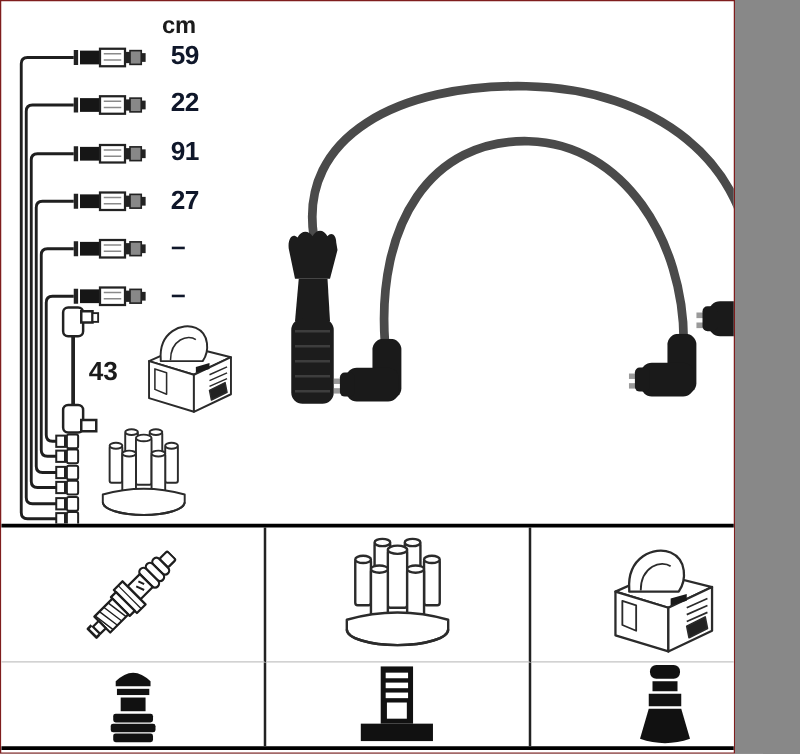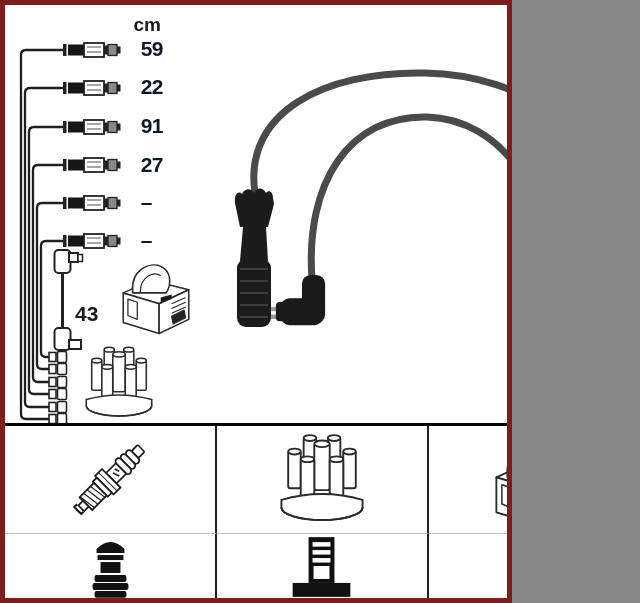--- a/index.html
+++ b/index.html
@@ -1,20 +1,20 @@
 <!DOCTYPE html>
 <html><head>
 <meta charset="utf-8">
 <style>
   html,body{margin:0;padding:0;background:#888;}
   .stage{
     position:relative;
-    width:512px;height:603px;
+    width:588px;height:603px;
     background:#fff;
-    border:5px solid #7f1d1d;
+    border:1px solid #7f1d1d;
     box-sizing:border-box;
     overflow:hidden;
     font-family:"Liberation Sans", sans-serif;
     color:#151515;
   }
   .abs{position:absolute;}
   svg{display:block;}
   
   .meas{
     position:absolute;
@@ -26,21 +26,21 @@
     color:#0f172a;
     white-space:nowrap;
   }
   .meas.dash{width:51px;}
   .unit{
     position:absolute;left:96px;top:9px;width:60px;
     text-align:right;font-weight:bold;font-size:19px;color:#1b1b1b;
   }
   .coil-len{
     position:absolute;left:70px;top:285px;
-    font-weight:bold;font-size:21px;color:#1b1b1b;margin-top:12px;
+    font-weight:bold;font-size:21px;color:#1b1b1b;
   }
   .prod{
     position:absolute;left:408px;width:210px;
     text-align:right;font-weight:bold;color:#111;
     letter-spacing:-0.5px;white-space:nowrap;
   }
   .prod.model{top:357px;font-size:26px;}
   .prod.stock{top:390px;font-size:19px;}
   
   .grid{

